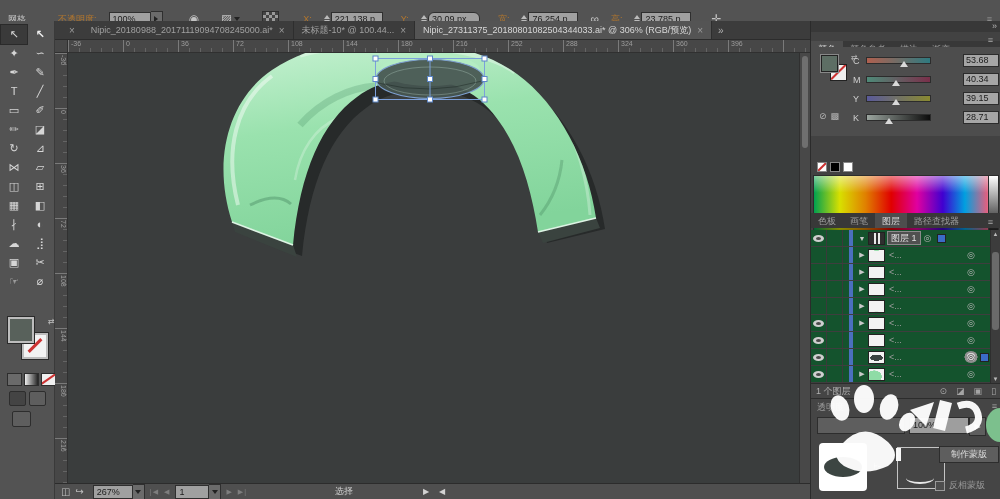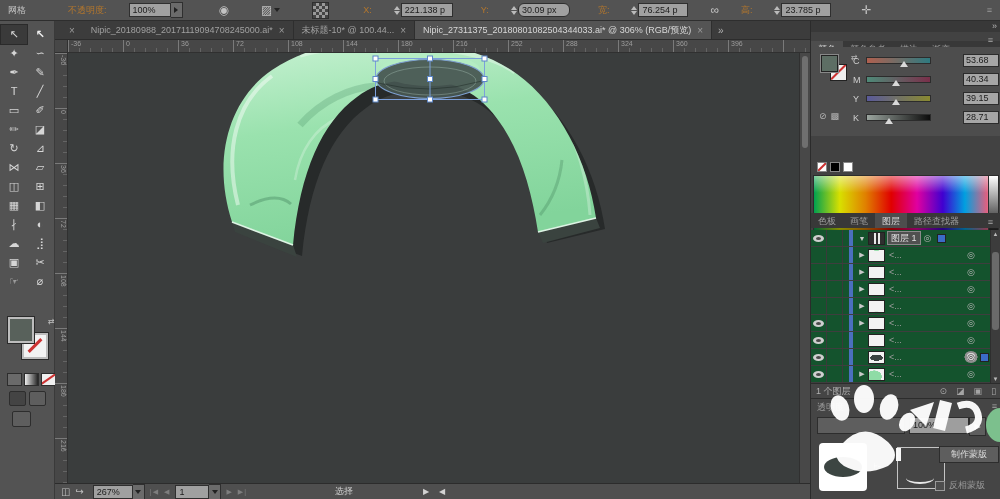--- a/index.html
+++ b/index.html
@@ -1,22 +1,22 @@
 <!DOCTYPE html>
 <html><head>
 <meta charset="utf-8">
 <style>
   html,body{margin:0;padding:0;background:#222;}
   #app{position:relative;width:1000px;height:499px;background:#535353;overflow:hidden;
        font-family:"Liberation Sans","DejaVu Sans",sans-serif;font-size:9px;color:#c8c8c8;
        -webkit-font-smoothing:antialiased;}
   .abs{position:absolute;}
   
-  #controlbar{left:0;top:0;width:1000px;height:21px;background:#535353;border-bottom:1px solid #2e2e2e;
-              display:flex;align-items:center;gap:22px;padding:0 8px;box-sizing:border-box;}
+  #controlbar{left:0;top:9px;width:1000px;height:21px;background:#535353;border-bottom:1px solid #2e2e2e;
+              display:flex;align-items:center;gap:12px;padding:0 8px;box-sizing:border-box;}
   .orange{color:#b5772c;}
   .dim{color:#9a9a9a;}
   .field{background:#a0a0a0;color:#1c1c1c;border:1px solid #2f2f2f;height:12px;line-height:12px;
          padding:0 3px;font-size:9px;display:inline-block;box-sizing:content-box;}
   .ddbtn{width:11px;height:14px;background:#6b6b6b;border:1px solid #2f2f2f;border-left:none;
          display:inline-flex;align-items:center;justify-content:center;}
   .tri-d{width:0;height:0;border-left:3px solid transparent;border-right:3px solid transparent;border-top:4px solid #222;}
   .tri-r{width:0;height:0;border-top:3px solid transparent;border-bottom:3px solid transparent;border-left:4px solid #222;}
   .stp{display:inline-flex;flex-direction:column;gap:1px;margin-right:1px;}
   .stp i{width:0;height:0;border-left:3px solid transparent;border-right:3px solid transparent;display:block;}

